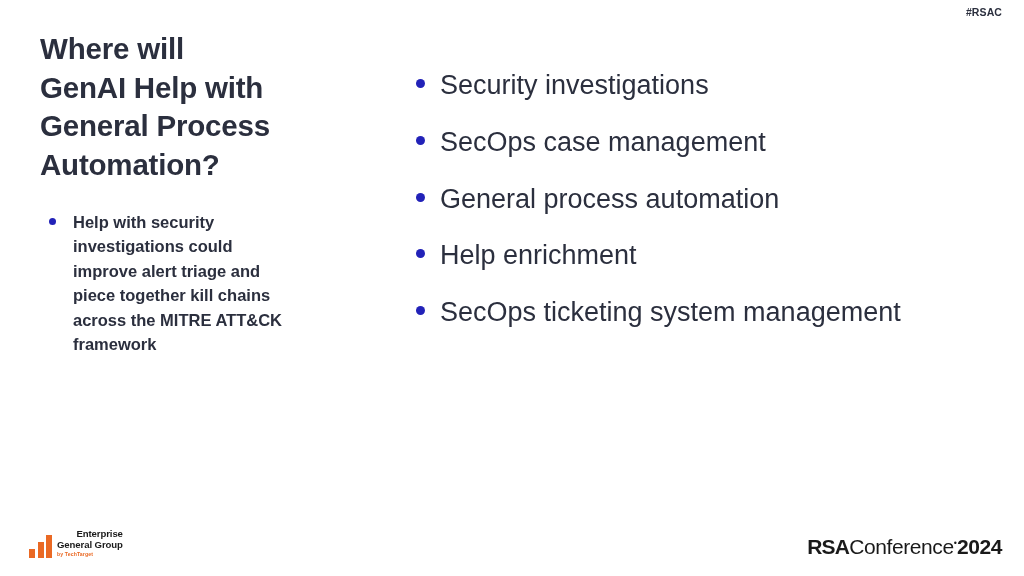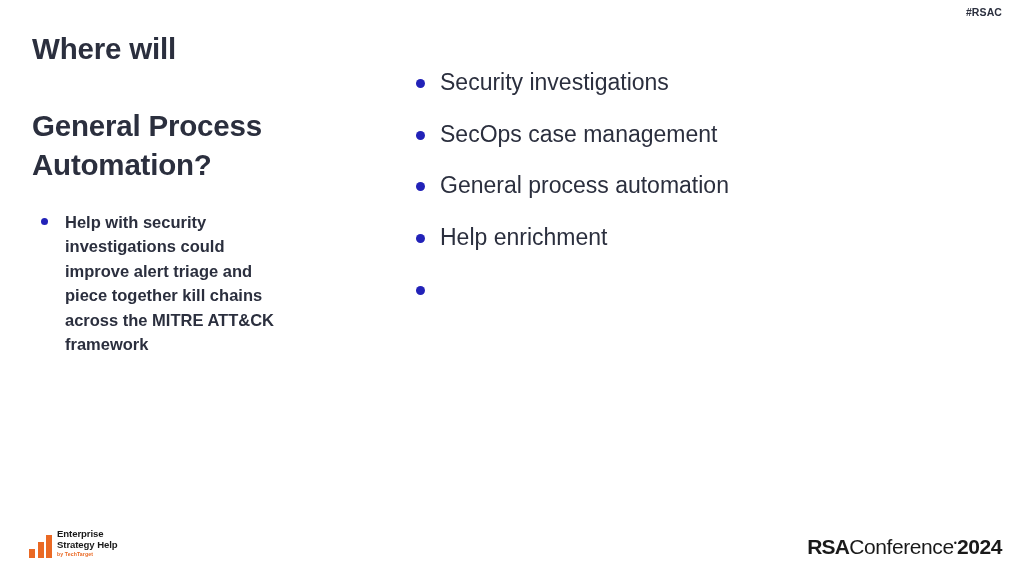--- a/index.html
+++ b/index.html
@@ -27,21 +27,21 @@
     right: 22px;
     font-size: 10.5px;
     font-weight: 600;
     color: #2b2f3e;
     letter-spacing: 0.1px;
   }
 
   
   .left-col {
     position: absolute;
-    left: 32px;
+    left: 40px;
     top: 30px;
     width: 300px;
   }
   .slide-title {
     font-size: 29.5px;
     font-weight: bold;
     line-height: 1.31;
     color: #2b2f3e;
     letter-spacing: -0.2px;
     margin: 0;
@@ -79,21 +79,21 @@
     width: 580px;
   }
   .right-bullets {
     margin: 0;
     padding: 0;
     list-style: none;
   }
   .right-bullets li {
     position: relative;
     padding-left: 35px;
-    font-size: 23px;
+    font-size: 27px;
     line-height: 1.29;
     color: #2b2f3e;
     margin-bottom: 22px;
   }
   .right-bullets li .dot {
     position: absolute;
     left: 11px;
     top: 11px;
     width: 9px;
     height: 9px;
@@ -126,20 +126,21 @@
   .esg-text {
     line-height: 1.12;
     padding-bottom: 0px;
   }
   .esg-text .l1, .esg-text .l2 {
     font-size: 9.6px;
     font-weight: bold;
     color: #1a1a1a;
     display: block;
     letter-spacing: -0.1px;
+    text-align: right;
   }
   .esg-text .l3 {
     font-size: 5.2px;
     font-weight: bold;
     color: #ea6924;
     display: block;
     margin-top: 1.5px;
     letter-spacing: 0.1px;
   }
 
@@ -174,21 +175,21 @@
 </head>
 <body>
 
 <div class="slide">
 
   <div class="hashtag">#RSAC</div>
 
   <div class="left-col">
     <h1 class="slide-title">
       <span>Where will</span><br>
-      <br>
+      <span>GenAI Help with</span><br>
       <span>General Process</span><br>
       <span>Automation?</span>
     </h1>
 
     <ul class="left-bullets">
       <li>
         <span class="dot"></span>
         <span>Help with security investigations could improve alert triage and piece together kill chains across the MITRE ATT&amp;CK framework</span>
       </li>
     </ul>
@@ -207,32 +208,33 @@
       <li>
         <span class="dot"></span>
         <span>General process automation</span>
       </li>
       <li>
         <span class="dot"></span>
         <span>Help enrichment</span>
       </li>
       <li>
         <span class="dot"></span>
+        <span>SecOps ticketing system management</span>
       </li>
     </ul>
   </div>
 
   <div class="esg-logo">
     <div class="esg-bars">
       <div class="bar bar1"></div>
       <div class="bar bar2"></div>
       <div class="bar bar3"></div>
     </div>
     <div class="esg-text">
       <span class="l1">Enterprise</span>
-      <span class="l2">Strategy Help</span>
+      <span class="l2">General Group</span>
       <span class="l3">by TechTarget</span>
     </div>
   </div>
 
   <div class="rsa-logo"><span class="rsa">RSA</span><span class="conf">Conference</span><span class="tm">•</span><span class="year">2024</span></div>
 
 </div>
 
 </body></html>

